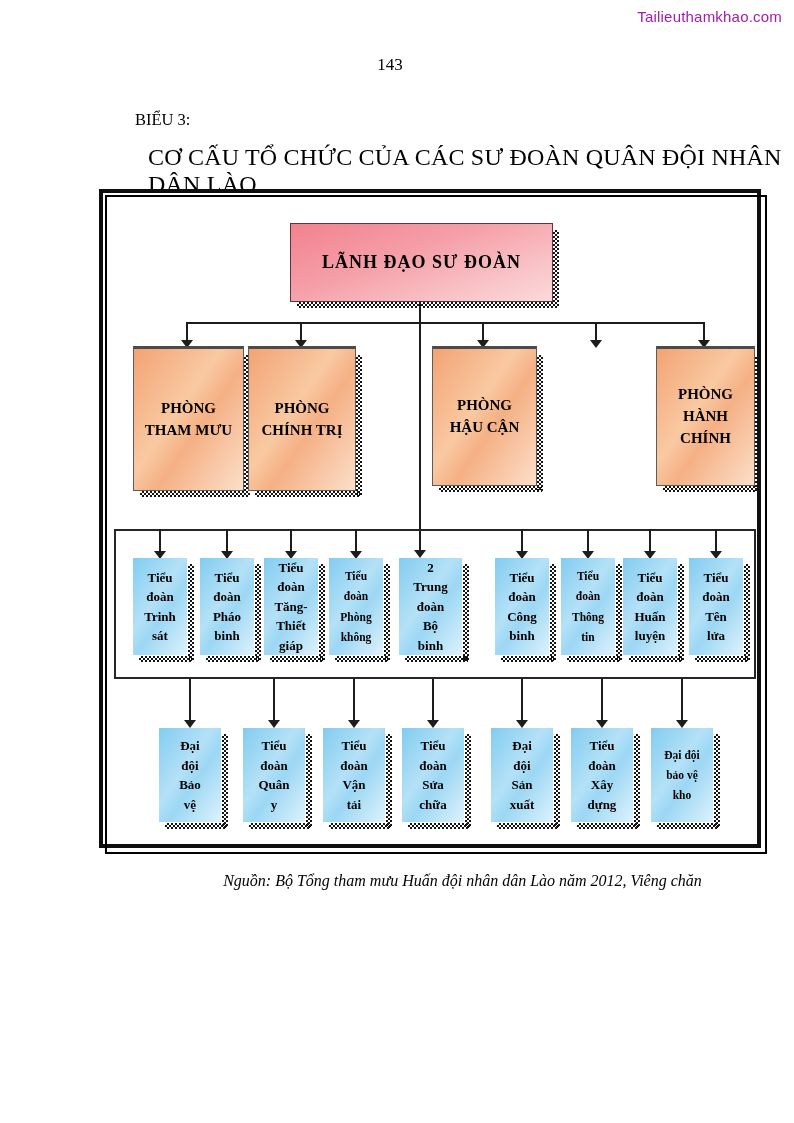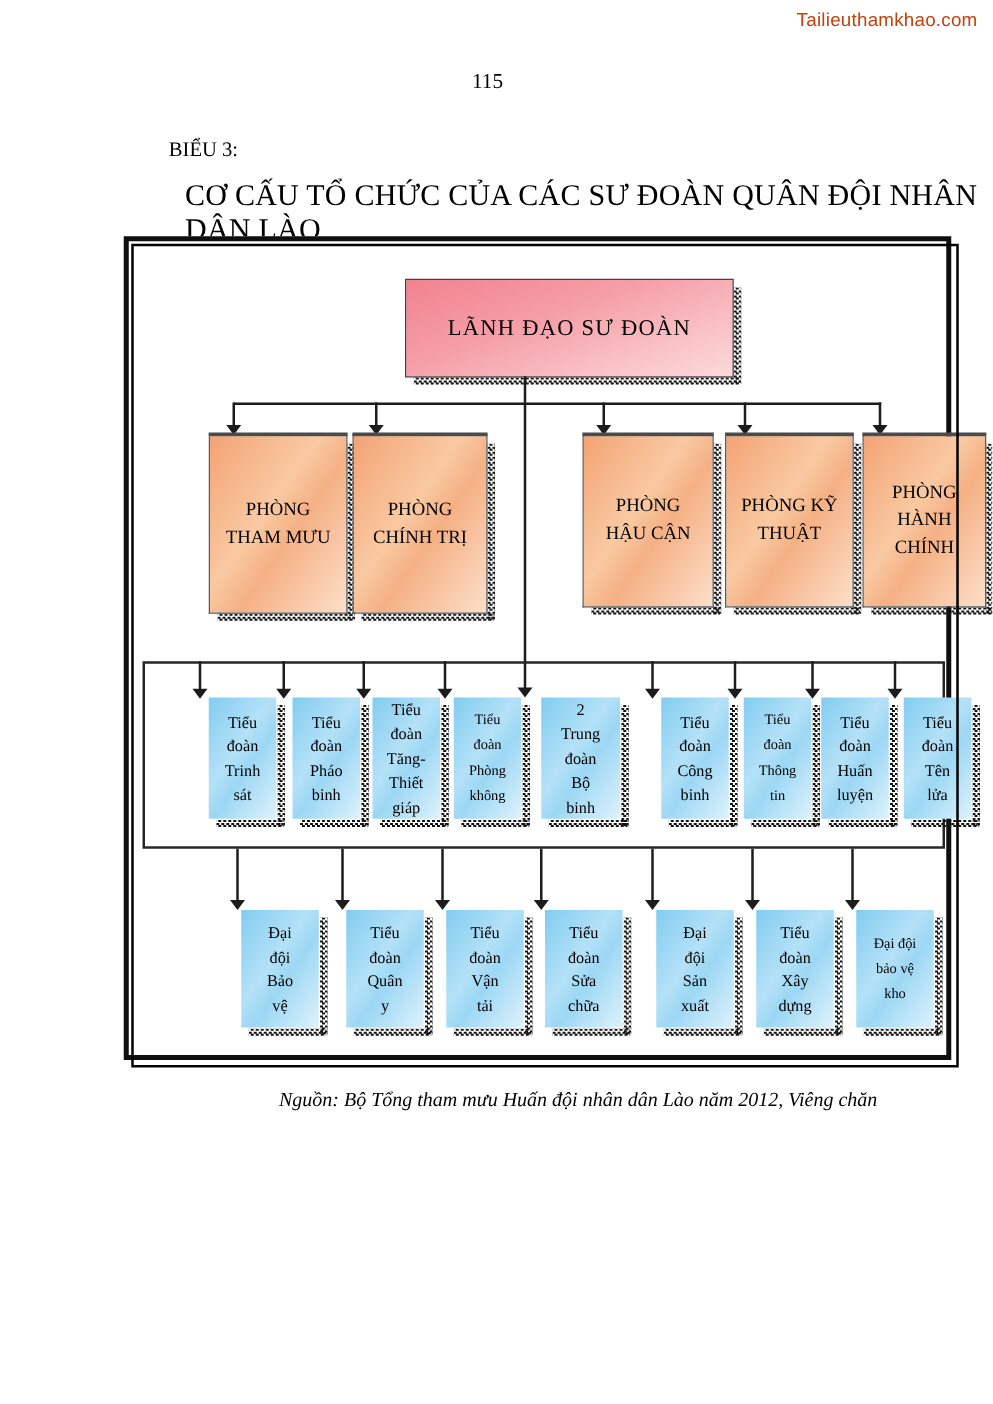--- a/index.html
+++ b/index.html
@@ -4,21 +4,21 @@
 <style>
   html,body { margin:0; padding:0; background:#ffffff; }
   .page {
     position:relative; width:794px; height:1123px; margin:0 auto;
     background:#ffffff; color:#000;
     font-family:"Liberation Serif", serif; overflow:hidden;
   }
   .watermark {
     position:absolute; top:8px; right:12px;
     font-family:"Liberation Sans", sans-serif;
-    font-size:15px; color:#c2410c; letter-spacing:0.2px;
+    font-size:15px; color:#a21caf; letter-spacing:0.2px;
   }
   .page-number {
     position:absolute; top:55px; left:0; width:780px;
     text-align:center; font-size:17px;
   }
   .figure-label {
     position:absolute; top:110px; left:135px;
     font-weight:normal; font-size:16.5px;
   }
   .figure-title {
@@ -31,21 +31,21 @@
     border:4px solid #0f0f0f; background:#fff;
   }
   .frame::after {
     content:""; position:absolute; inset:-4px;
     border:2px solid #000; transform:translate(6px,6px);
     pointer-events:none;
   }
   
   .box {
     position:absolute; display:flex; align-items:center; justify-content:center;
-    text-align:center; font-weight:normal; white-space:pre-line;margin-left:34px;
+    text-align:center; font-weight:bold; white-space:pre-line;
   }
   .box::before {
     content:""; position:absolute; top:6px; right:-7px; width:6px; height:100%;
     background:repeating-conic-gradient(#141414 0% 25%, transparent 0% 50%);
     background-size:4px 4px;
   }
   .box::after {
     content:""; position:absolute; left:6px; bottom:-7px; height:6px; width:100%;
     background:repeating-conic-gradient(#141414 0% 25%, transparent 0% 50%);
     background-size:4px 4px;
@@ -82,21 +82,21 @@
     position:absolute; top:872px; left:140px; width:645px;
     text-align:center; font-style:italic; font-size:16px;
   }
 </style>
 </head>
 <body>
 
 <div class="page">
 
   <div class="watermark">Tailieuthamkhao.com</div>
-  <div class="page-number">115</div>
+  <div class="page-number">143</div>
   <div class="figure-label">BIỂU 3:</div>
   <div class="figure-title">CƠ CẤU TỔ CHỨC CỦA CÁC SƯ ĐOÀN QUÂN ĐỘI NHÂN DÂN LÀO</div>
 
   <div class="frame">
 
     <div class="box root" style="left:187px; top:30px; width:261px; height:77px;">LÃNH ĐẠO SƯ ĐOÀN</div>
 
     <div class="arr" style="left:311px; top:108px; height:257px;"></div>
 
     <div class="hline" style="left:84px; top:129px; width:518px;"></div>
@@ -105,22 +105,20 @@
     <div class="arr" style="left:374px; top:129px; height:26px;"></div>
     <div class="arr" style="left:487px; top:129px; height:26px;"></div>
     <div class="arr" style="left:595px; top:129px; height:26px;"></div>
 
     <div class="box dept" style="left:30px;  top:153px; width:109px; height:141px;">PHÒNG
 THAM MƯU</div>
     <div class="box dept" style="left:145px; top:153px; width:106px; height:141px;">PHÒNG
 CHÍNH TRỊ</div>
     <div class="box dept" style="left:329px; top:153px; width:103px; height:136px;">PHÒNG
 HẬU CẬN</div>
-    <div class="box dept" style="left:443px; top:153px; width:101px; height:136px;">PHÒNG KỸ
-THUẬT</div>
     <div class="box dept" style="left:553px; top:153px; width:97px;  height:136px;">PHÒNG
 HÀNH
 CHÍNH</div>
 
     <div class="inner" style="left:11px; top:336px; width:638px; height:146px;"></div>
 
     <div class="arr" style="left:51px;  top:336px; height:30px;"></div>
     <div class="arr" style="left:118px; top:336px; height:30px;"></div>
     <div class="arr" style="left:182px; top:336px; height:30px;"></div>
     <div class="arr" style="left:247px; top:336px; height:30px;"></div>

